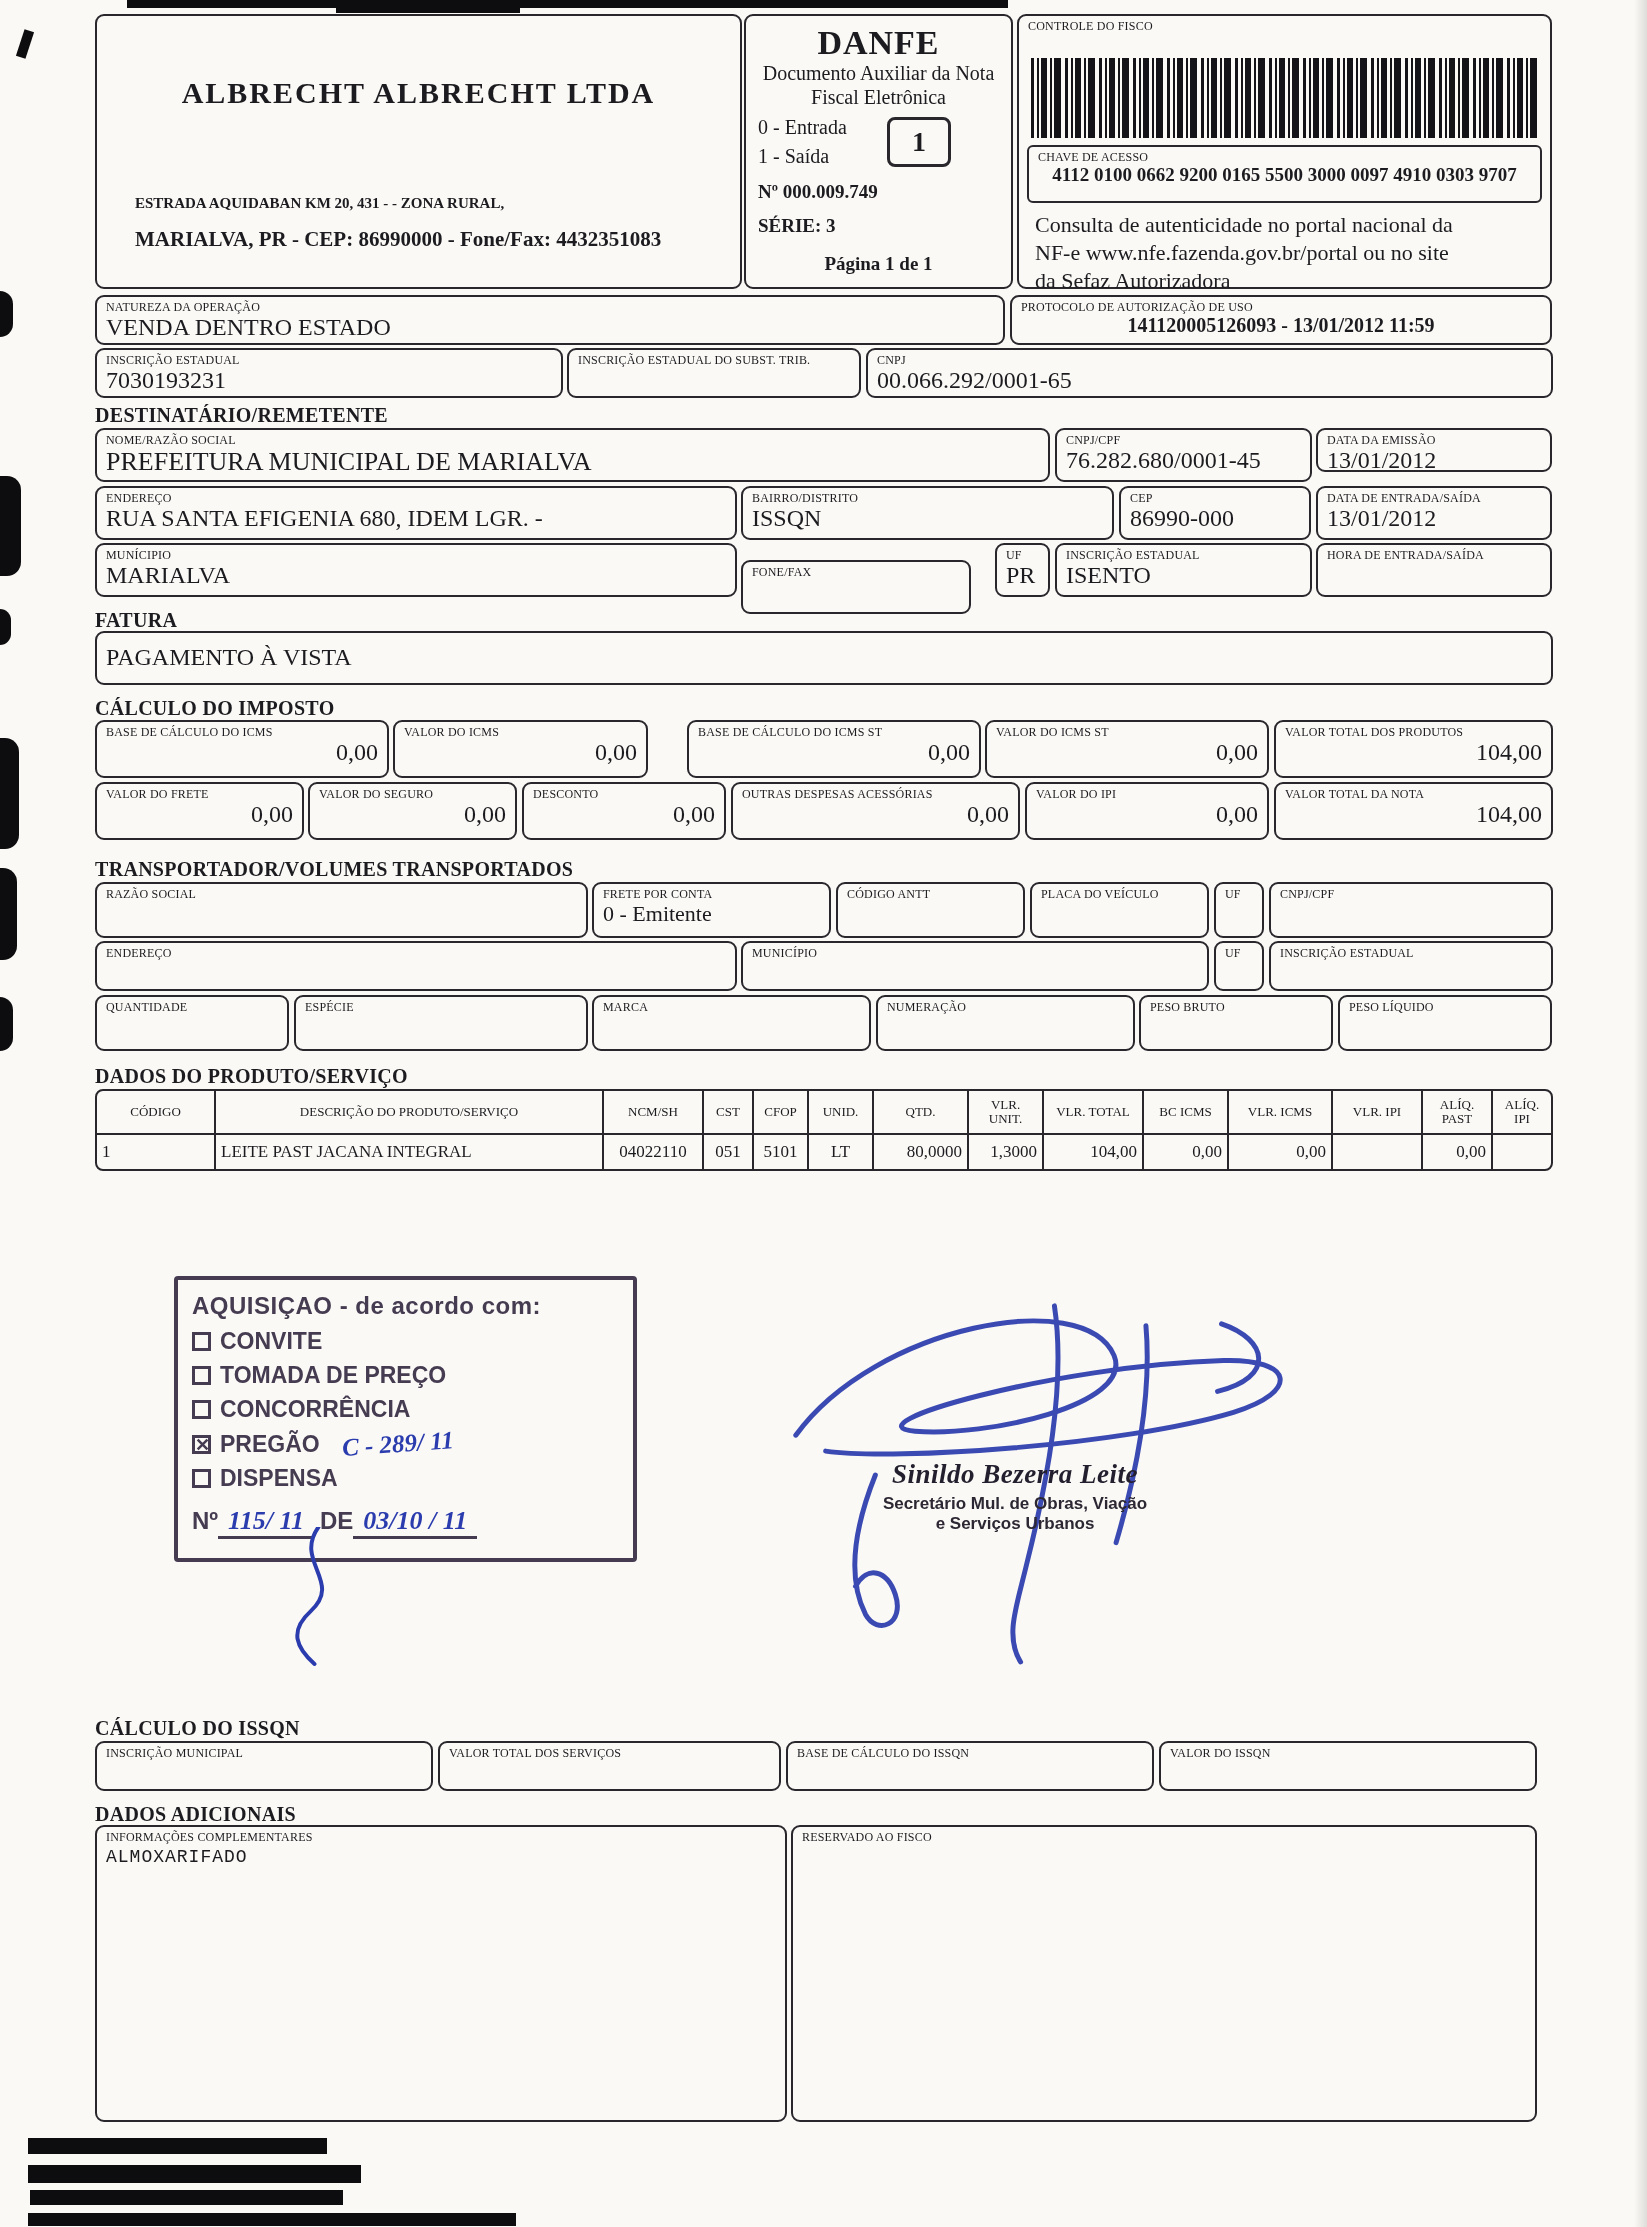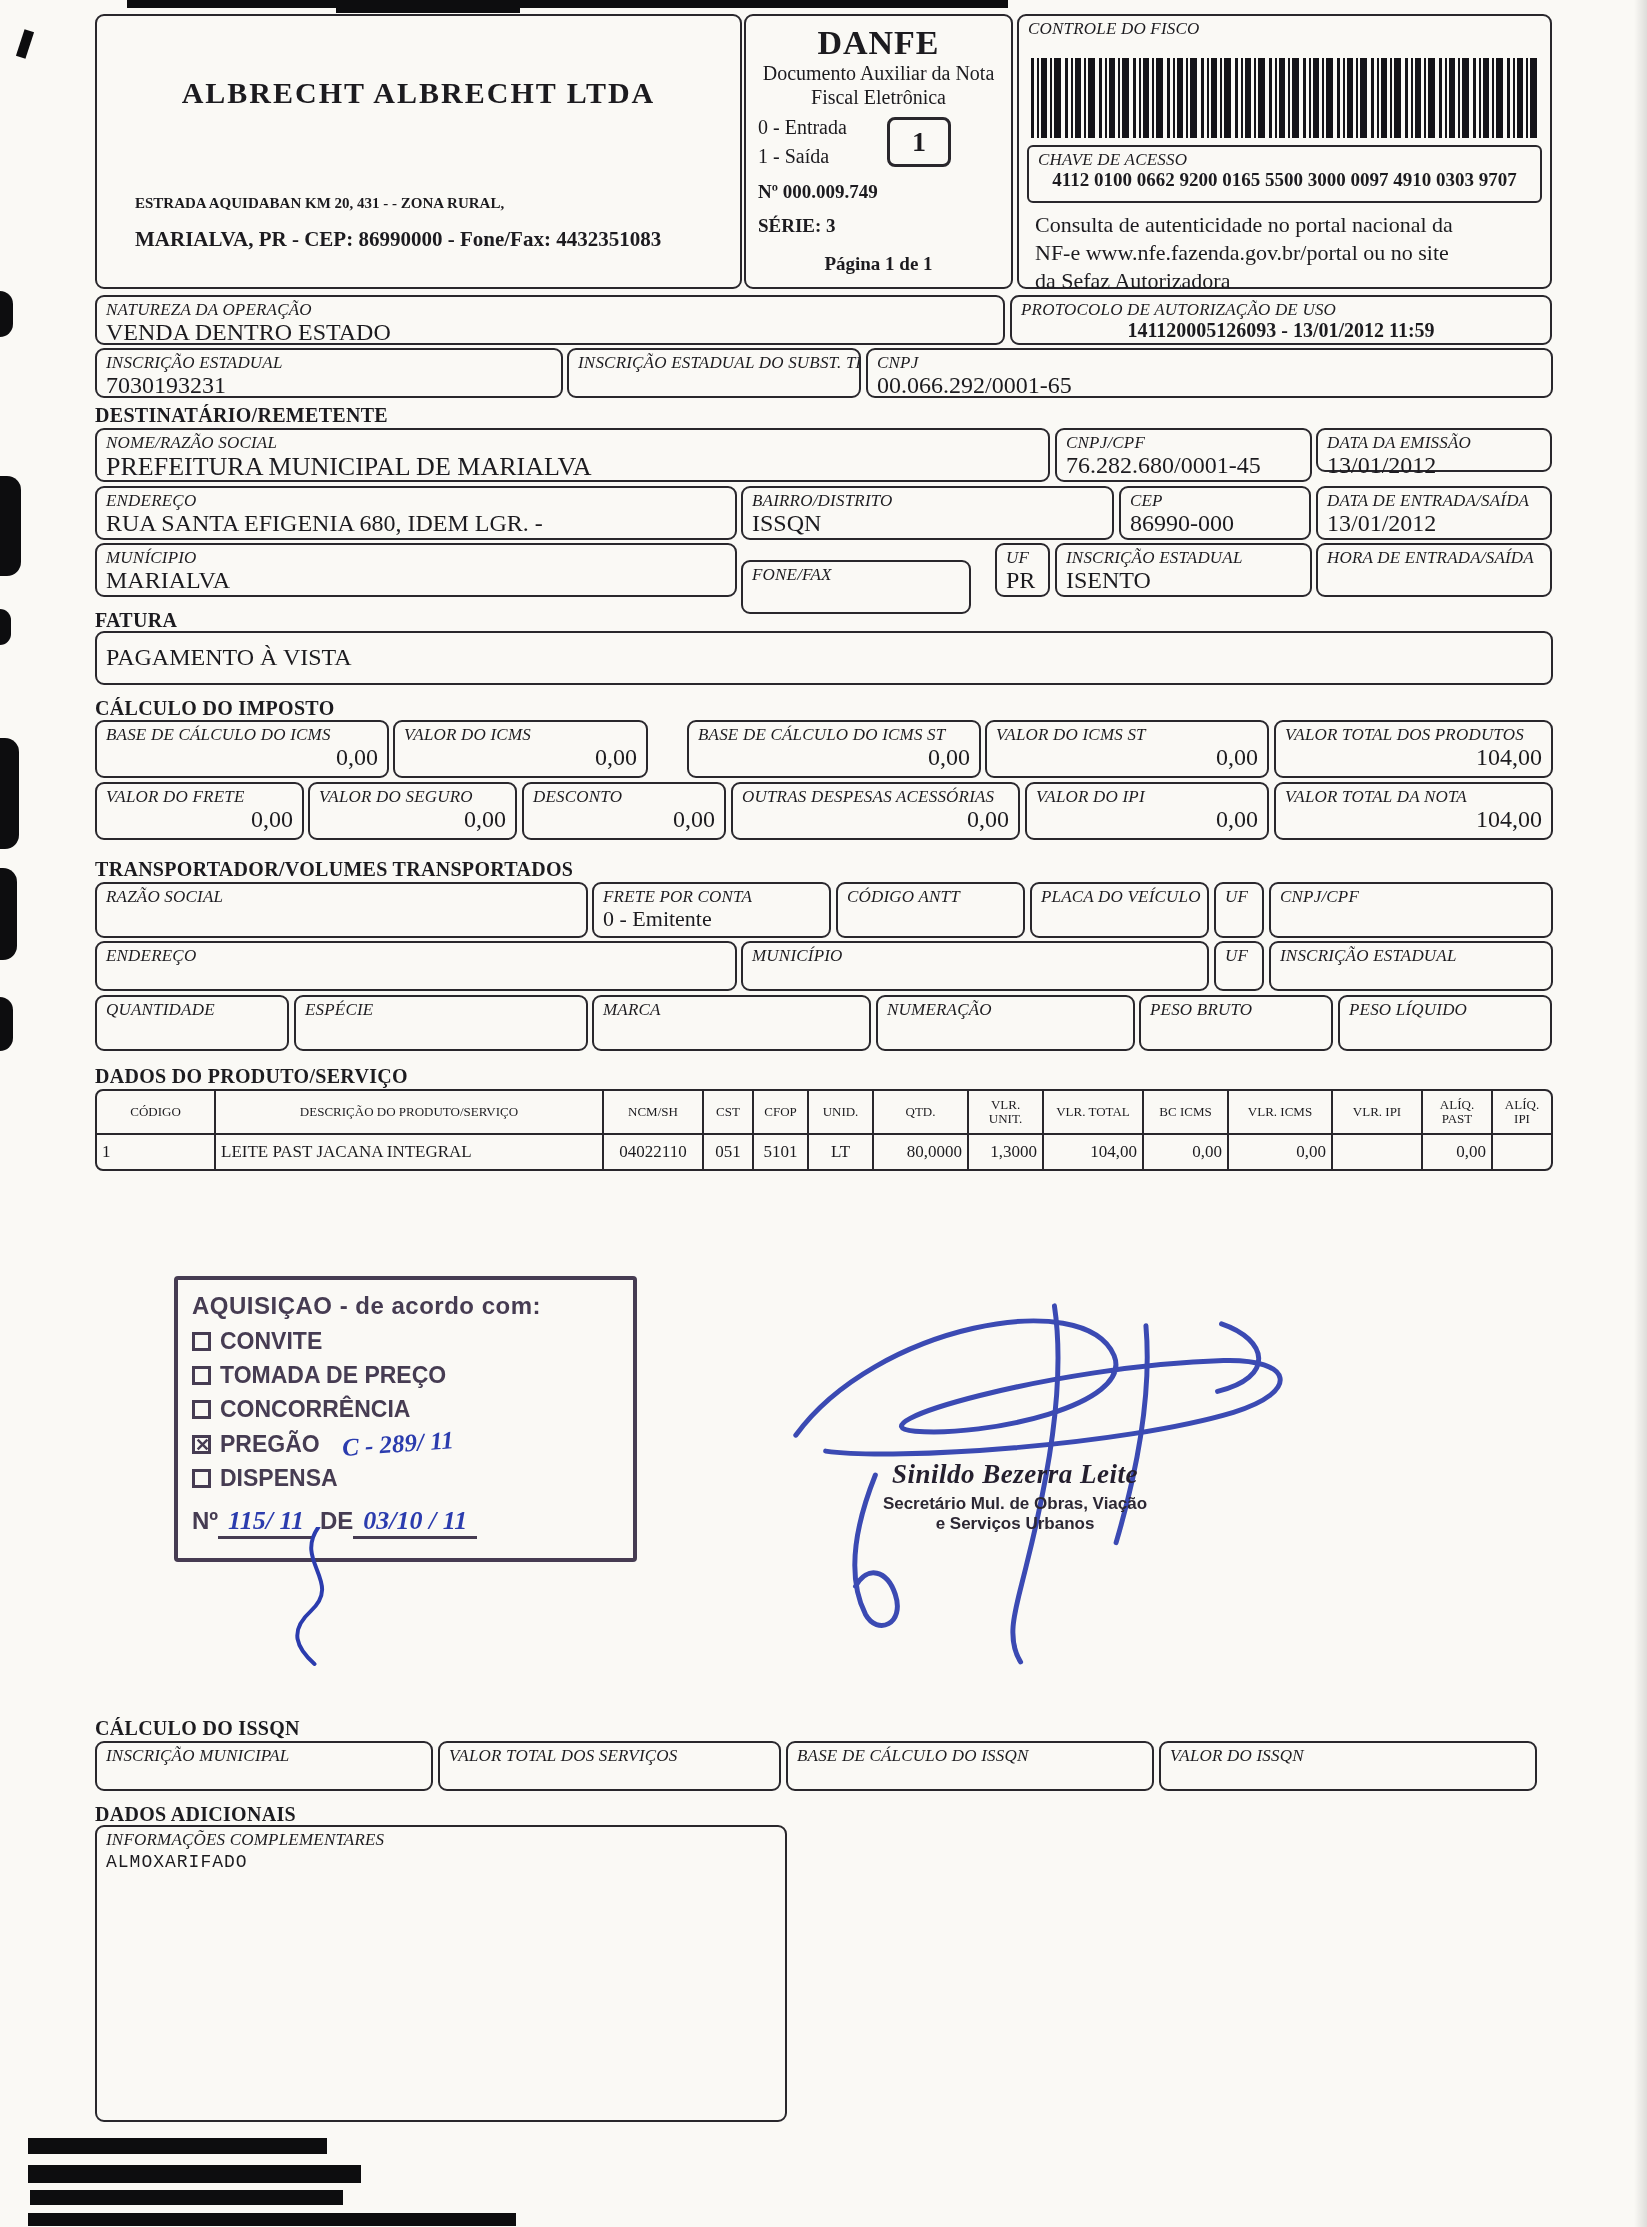--- a/index.html
+++ b/index.html
@@ -1,21 +1,21 @@
 <!DOCTYPE html>
 <html><head>
 <meta charset="utf-8">
 <style>
   * { margin:0; padding:0; box-sizing:border-box; }
   html,body { background:#d9d7d2; }
   body { font-family:"Liberation Serif", serif; color:#1c1b1f; }
   .page { position:relative; width:1648px; height:2228px; background:#faf9f5; overflow:hidden; margin:0 auto; }
   .abs { position:absolute; }
   .box { position:absolute; border:2px solid #29272c; border-radius:9px; }
-  .lbl { font-size:17px; line-height:1.05; padding:4px 24px 0 9px; letter-spacing:0.2px; white-space:nowrap; overflow:hidden;font-style:italic; }
+  .lbl { font-size:12px; line-height:1.05; padding:4px 24px 0 9px; letter-spacing:0.2px; white-space:nowrap; overflow:hidden; }
   .val { font-size:24px; line-height:1.05; padding:1px 9px 0 9px; white-space:nowrap; overflow:hidden; }
   .num { text-align:right; }
   .bold { font-weight:bold; }
   .ctr { text-align:center; }
   .sec { position:absolute; font-weight:bold; font-size:20px; letter-spacing:0.3px; white-space:nowrap; }
   
   .danfe-title { position:absolute; width:100%; text-align:center; font-weight:bold; font-size:34px; letter-spacing:1px; }
   .danfe-sub { position:absolute; width:100%; text-align:center; font-size:20px; }
   .mid-small { position:absolute; font-size:20px; }
   .mid-bold { position:absolute; font-size:19px; font-weight:bold; }
@@ -396,20 +396,24 @@
   <div class="box" style="left:1159px;top:1741px;width:378px;height:50px;">
     <div class="lbl">VALOR DO ISSQN</div>
     <div class="val"></div>
   </div>
 
   <div class="sec" style="left:95px;top:1803px;">DADOS ADICIONAIS</div>
   <div class="box" style="left:95px;top:1825px;width:692px;height:297px;">
     <div class="lbl">INFORMAÇÕES COMPLEMENTARES</div>
     <div class="val mono" style="padding-top:4px;">ALMOXARIFADO</div>
   </div>
+  <div class="box" style="left:791px;top:1825px;width:746px;height:297px;">
+    <div class="lbl">RESERVADO AO FISCO</div>
+    <div class="val"></div>
+  </div>
 
   <div class="blob" style="left:0;top:291px;width:13px;height:46px;"></div>
   <div class="blob" style="left:0;top:476px;width:21px;height:100px;"></div>
   <div class="blob" style="left:0;top:609px;width:11px;height:36px;"></div>
   <div class="blob" style="left:0;top:738px;width:19px;height:111px;"></div>
   <div class="blob" style="left:0;top:868px;width:17px;height:92px;"></div>
   <div class="blob" style="left:0;top:997px;width:13px;height:54px;"></div>
 
   <div class="blk" style="left:28px;top:2138px;width:299px;height:16px;"></div>
   <div class="blk" style="left:28px;top:2165px;width:333px;height:18px;"></div>

